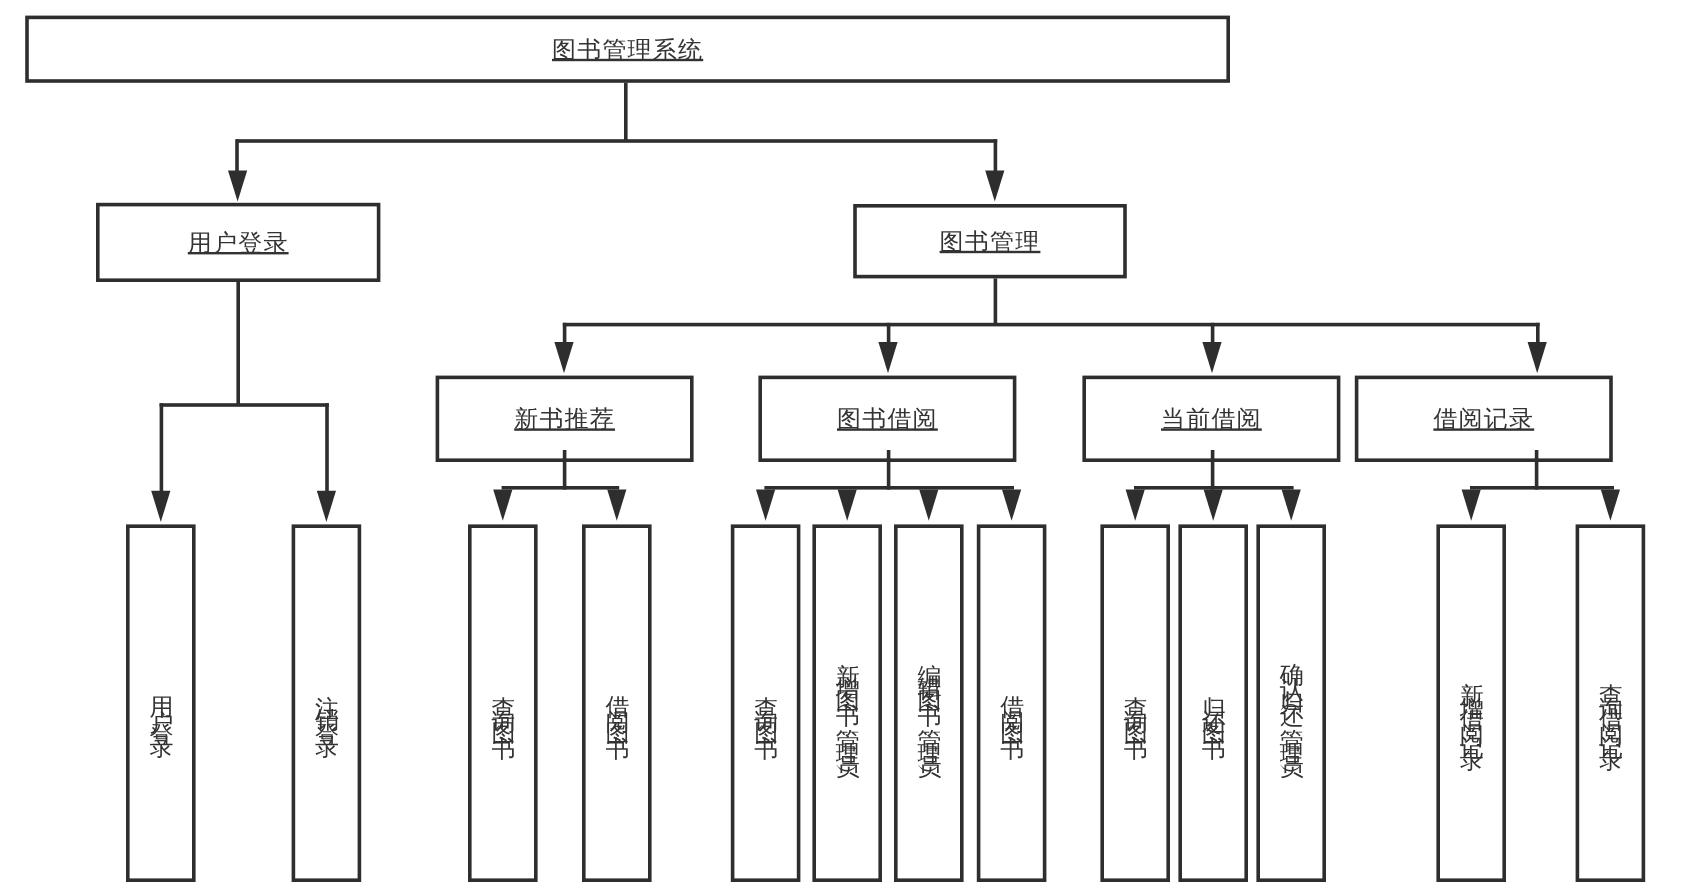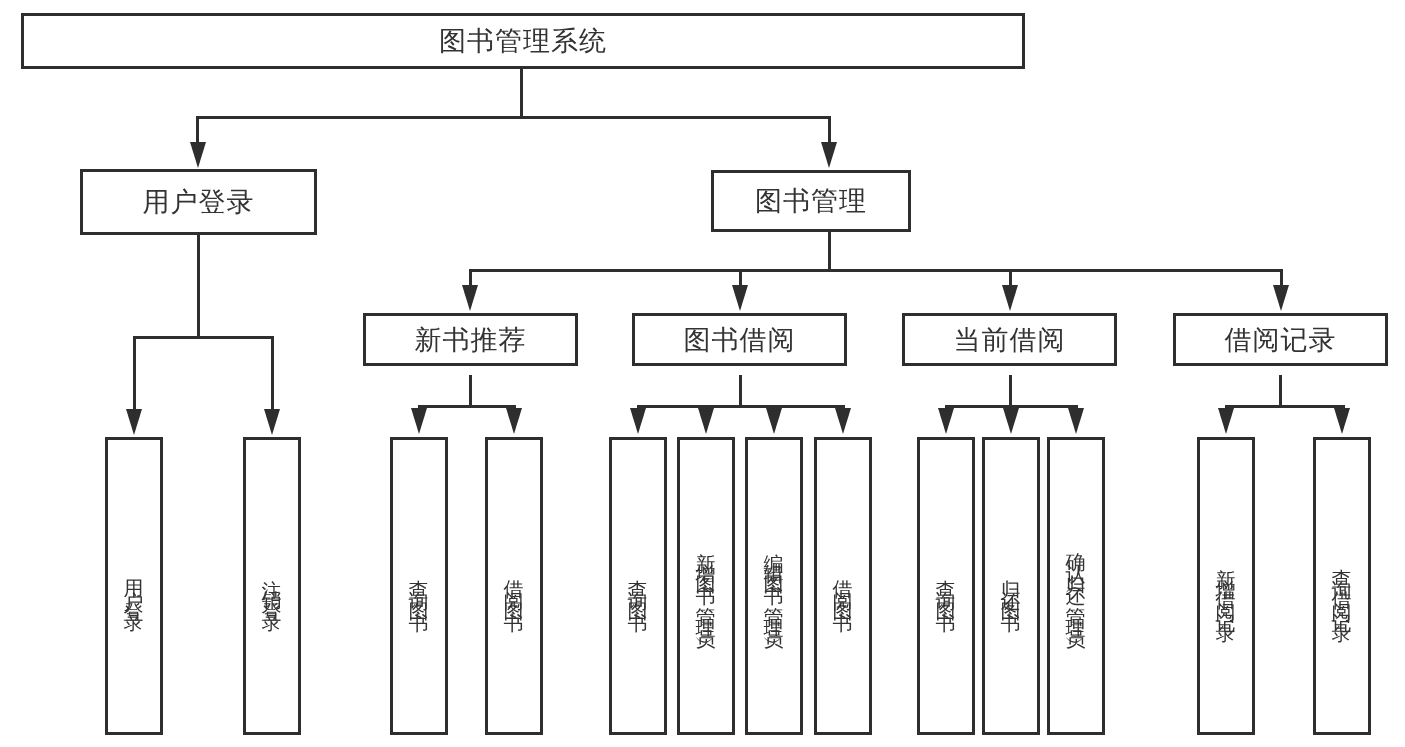--- a/index.html
+++ b/index.html
@@ -23,29 +23,29 @@
   
   .box {
     position: absolute;
     border: 3px solid var(--line);
     background: #fff;
     display: flex;
     align-items: center;
     justify-content: center;
     color: var(--text);
   }
-  .h-node { font-size: 27px; letter-spacing: 1px; }
+  .h-node { font-size: 20px; letter-spacing: 1px; text-decoration: underline; }
   .root-node  { left: 21px;  top: 13px;  width: 1004px; height: 56px; }
   .l2-left    { left: 80px;  top: 169px; width: 237px;  height: 66px; }
-  .l2-right   { left: 711px; top: 170px; width: 200px;  height: 62px; }
-  .l3 { top: 313px; width: 215px; height: 53px; }
+  .l2-right   { left: 711px; top: 170px; width: 228px;  height: 62px; }
+  .l3 { top: 313px; width: 215px; height: 72px; }
   .l3-a { left: 363px; }
   .l3-b { left: 632px; }
   .l3-c { left: 902px; }
-  .l3-d { left: 1173px; }
+  .l3-d { left: 1129px; }
 
   .leaf {
     top: 437px;
     width: 58px;
     height: 298px;
   }
   .vtext {
     writing-mode: vertical-rl;
     font-size: 20px;
     letter-spacing: 11px;

